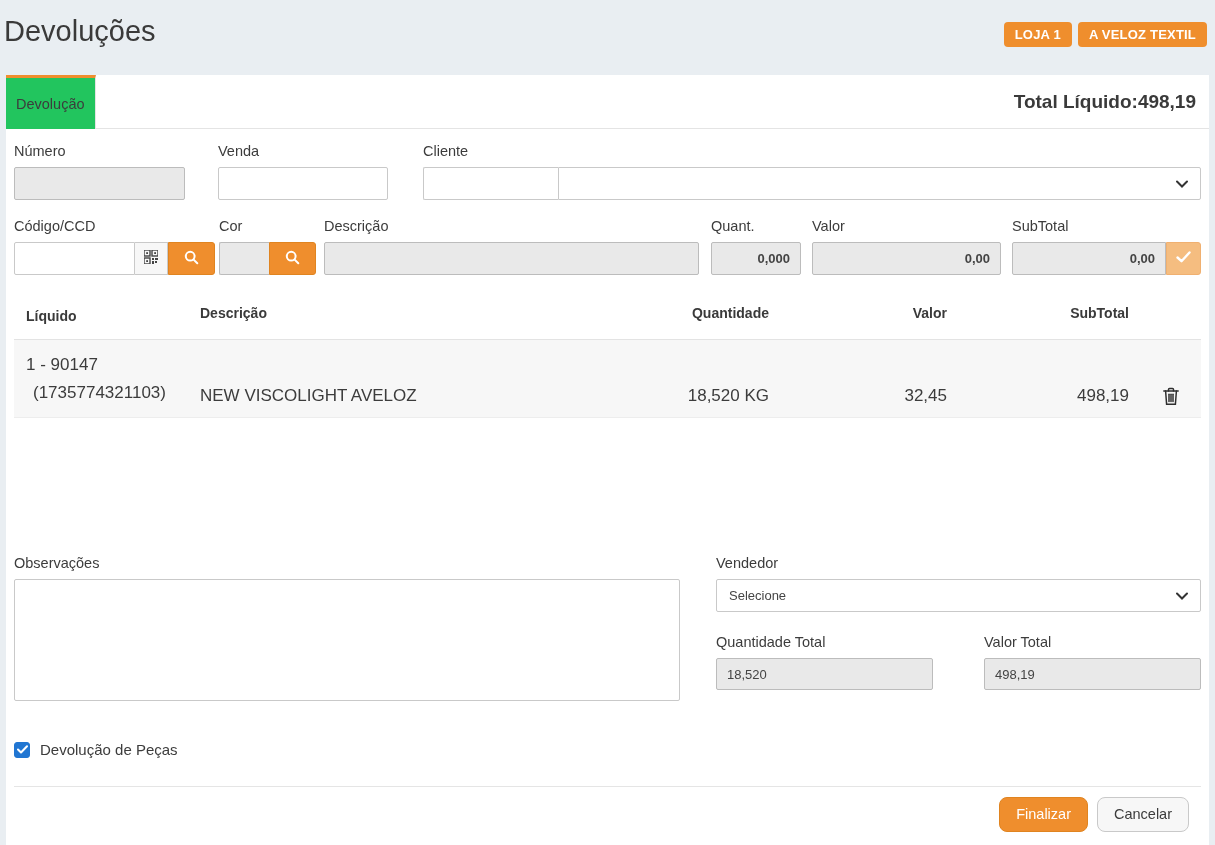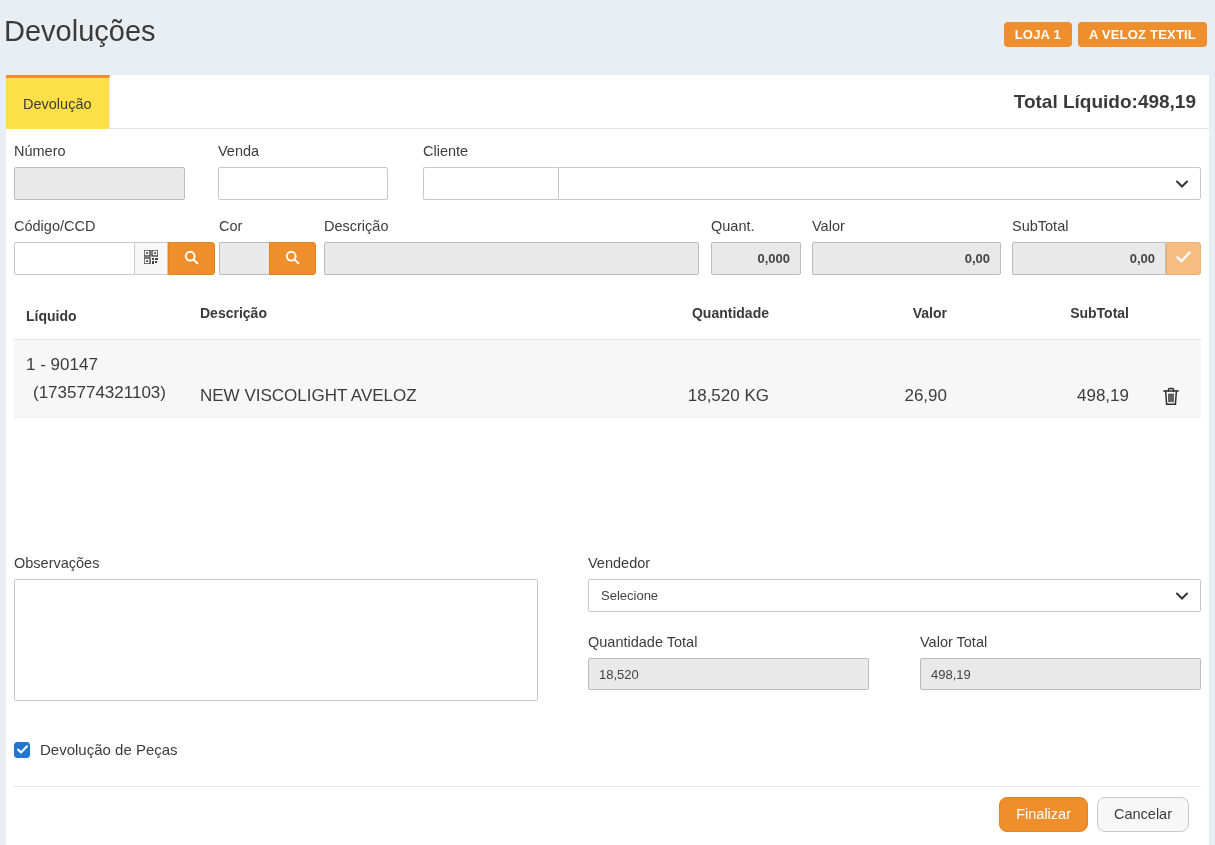--- a/index.html
+++ b/index.html
@@ -30,22 +30,22 @@
   .panel{
     margin:0 6px;background:#fff;height:770px;display:flex;flex-direction:column;
   }
   .tabbar{
     display:flex;justify-content:space-between;align-items:stretch;
     height:54px;border-bottom:1px solid #e4e4e4;flex:none;
   }
   .tab{
     border-top:3px solid var(--accent-orange,#ef8e2d);
     border-right:1px solid #e4e4e4;
-    background:#fde047;margin-bottom:-1px;
-    padding:0 17px;display:flex;align-items:center;
+    background:#22c55e;margin-bottom:-1px;
+    padding:0 10px;display:flex;align-items:center;
     font-size:14.5px;color:#3c3c3c;cursor:pointer;
   }
   .total-liquido{
     display:flex;align-items:center;padding-right:13px;
     font-weight:bold;font-size:19px;color:#3a3a3a;
   }
   
   .content{padding:14px 8px 0 8px;flex:1;display:flex;flex-direction:column;}
   .field-label{display:block;font-size:14.5px;color:#3c3c3c;margin-bottom:8px;}
   input,textarea{
@@ -105,21 +105,21 @@
   .col-codigo{width:186px;padding-left:12px;line-height:1.6;}
   .col-codigo .line2{padding-left:7px;}
   .col-desc{flex:1;}
   .col-qtd{width:180px;text-align:right;}
   .col-valor{width:178px;text-align:right;}
   .col-sub{width:182px;text-align:right;}
   .col-act{width:72px;display:flex;justify-content:flex-end;padding-right:22px;}
   .trash-btn{background:none;border:none;cursor:pointer;padding:0;line-height:0;}
   
   .bottom-section{display:flex;}
-  .left-col{width:524px;margin-right:50px;}
+  .left-col{width:666px;margin-right:36px;}
   .right-col{flex:1;}
   textarea.obs{height:122px;resize:none;padding:8px 10px;}
   .vendedor-wrap{margin-bottom:22px;}
   .totals-row{display:flex;gap:51px;}
   .totals-row .tfield{flex:1;}
   .totals-row input{height:32px;text-align:left;}
   
   .checkbox-row{margin-top:36px;display:flex;align-items:center;gap:10px;cursor:pointer;width:max-content;}
   .checkbox{
     width:16px;height:16px;border-radius:3px;background:#fff;border:1px solid #999;
@@ -270,21 +270,21 @@
         <div class="col-sub">SubTotal</div>
         <div class="col-act"></div>
       </div>
       <div class="t-row">
         <div class="col-codigo">
           <div>1 - 90147</div>
           <div class="line2">(1735774321103)</div>
         </div>
         <div class="col-desc">NEW VISCOLIGHT AVELOZ</div>
         <div class="col-qtd">18,520 KG</div>
-        <div class="col-valor">26,90</div>
+        <div class="col-valor">32,45</div>
         <div class="col-sub">498,19</div>
         <div class="col-act">
           <button class="trash-btn">
             <span>
               <svg width="16" height="19" viewBox="0 0 16 19" fill="none" stroke="#2f2f2f" stroke-width="1.5" stroke-linecap="round">
                 <line x1="0.8" y1="4" x2="15.2" y2="4"></line>
                 <path d="M5.5 4 V2.4 a1 1 0 0 1 1-1 h3 a1 1 0 0 1 1 1 V4"></path>
                 <path d="M2.6 4 l1 13.2 h8.8 L13.4 4"></path>
                 <line x1="6" y1="7.2" x2="6" y2="14.4"></line>
                 <line x1="8" y1="7.2" x2="8" y2="14.4"></line>

